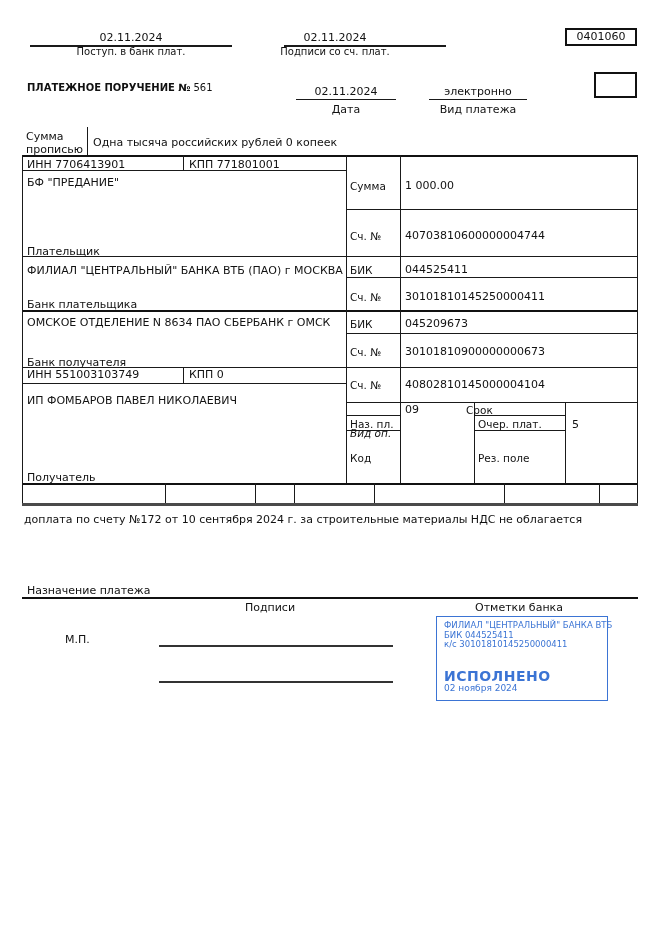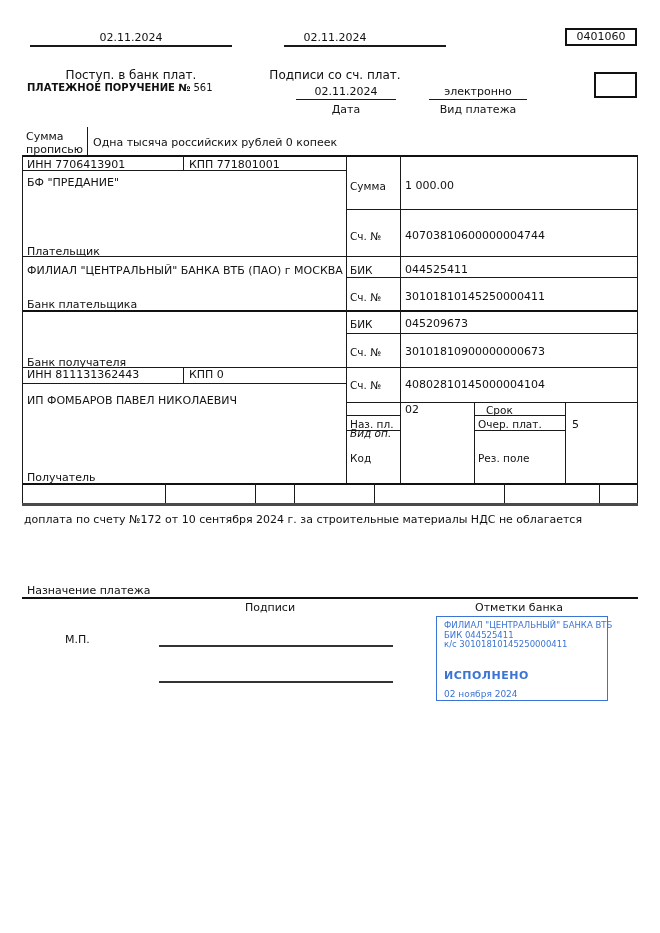--- a/index.html
+++ b/index.html
@@ -1,31 +1,31 @@
 <!DOCTYPE html>
 <html><head>
 <meta charset="utf-8">
 <style>
   html,body{margin:0;padding:0;background:#ffffff;}
   .page{position:relative;width:660px;height:933px;background:#ffffff;overflow:hidden;
         font-family:"DejaVu Sans","Liberation Sans",sans-serif;color:#111;}
   .t{position:absolute;font-size:11px;line-height:12px;white-space:nowrap;}
   .lbl{position:absolute;font-size:10.5px;line-height:12px;white-space:nowrap;}
-  .sm{position:absolute;font-size:12px;line-height:7px;white-space:nowrap;margin-top:24px;}
+  .sm{position:absolute;font-size:10px;line-height:7px;white-space:nowrap;}
   .c{transform:translateX(-50%);}
   .ln{position:absolute;background:#1a1a1a;}
   .thick{background:#111;}
   .box{position:absolute;border:2px solid #111;box-sizing:border-box;}
   .title{position:absolute;font-size:10px;line-height:14px;white-space:nowrap;font-weight:bold;text-align:right;}
   .title .num{font-weight:normal;margin-left:3px;}
   .stamp{position:absolute;left:436px;top:616px;width:172px;height:85px;box-sizing:border-box;
          border:1.5px solid #3b74d4;color:#3b74d4;padding:4px 2px 0 7px;}
   .stamp .sline{font-size:8.5px;line-height:9.6px;white-space:nowrap;}
-  .stamp .status{font-size:11px;line-height:14px;font-weight:bold;margin-top:19px;letter-spacing:.5px;}
-  .stamp .sdate{font-size:9px;line-height:10px;margin-top:6px;}
+  .stamp .status{font-size:14px;line-height:14px;font-weight:bold;margin-top:19px;letter-spacing:.5px;}
+  .stamp .sdate{font-size:9px;line-height:10px;}
 </style>
 </head>
 <body>
 
 <div class="page">
 
   <div class="t c" style="left:131px;top:32px;">02.11.2024</div>
   <div class="ln" style="left:30px;top:45px;width:202px;height:2px;"></div>
   <div class="sm c" style="left:131px;top:48px;">Поступ. в банк плат.</div>
 
@@ -98,36 +98,37 @@
   <div class="lbl" style="left:350px;top:230px;">Сч. №</div>
   <div class="t" style="left:405px;top:230px;">40703810600000004744</div>
 
   <div class="t" style="left:27px;top:265px;">ФИЛИАЛ "ЦЕНТРАЛЬНЫЙ" БАНКА ВТБ (ПАО) г МОСКВА</div>
   <div class="t" style="left:27px;top:299px;">Банк плательщика</div>
   <div class="lbl" style="left:350px;top:264px;">БИК</div>
   <div class="t" style="left:405px;top:264px;">044525411</div>
   <div class="lbl" style="left:350px;top:291px;">Сч. №</div>
   <div class="t" style="left:405px;top:291px;">30101810145250000411</div>
 
+  <div class="t" style="left:27px;top:317px;">ОМСКОЕ ОТДЕЛЕНИЕ N 8634 ПАО СБЕРБАНК г ОМСК</div>
   <div class="t" style="left:27px;top:357px;">Банк получателя</div>
   <div class="lbl" style="left:350px;top:318px;">БИК</div>
   <div class="t" style="left:405px;top:318px;">045209673</div>
   <div class="lbl" style="left:350px;top:346px;">Сч. №</div>
   <div class="t" style="left:405px;top:346px;">30101810900000000673</div>
 
-  <div class="t" style="left:27px;top:369px;">ИНН 811131362443</div>
+  <div class="t" style="left:27px;top:369px;">ИНН 551003103749</div>
   <div class="t" style="left:189px;top:369px;">КПП 0</div>
   <div class="t" style="left:27px;top:395px;">ИП ФОМБАРОВ ПАВЕЛ НИКОЛАЕВИЧ</div>
   <div class="t" style="left:27px;top:472px;">Получатель</div>
   <div class="lbl" style="left:350px;top:379px;">Сч. №</div>
   <div class="t" style="left:405px;top:379px;">40802810145000004104</div>
 
   <div class="lbl" style="left:350px;top:427px;font-style:italic;">Вид оп.</div>
-  <div class="t" style="left:405px;top:404px;">02</div>
-  <div class="lbl" style="left:486px;top:404px;">Срок</div>
+  <div class="t" style="left:405px;top:404px;">09</div>
+  <div class="lbl" style="left:466px;top:404px;">Срок</div>
   <div class="t" style="left:572px;top:404px;"></div>
   <div class="lbl" style="left:350px;top:418px;">Наз. пл.</div>
   <div class="t" style="left:405px;top:418px;"></div>
   <div class="lbl" style="left:478px;top:418px;">Очер. плат.</div>
   <div class="t" style="left:572px;top:419px;">5</div>
   <div class="lbl" style="left:350px;top:452px;">Код</div>
   <div class="t" style="left:405px;top:452px;"></div>
   <div class="lbl" style="left:478px;top:452px;">Рез. поле</div>
   <div class="t" style="left:572px;top:452px;"></div>
 

